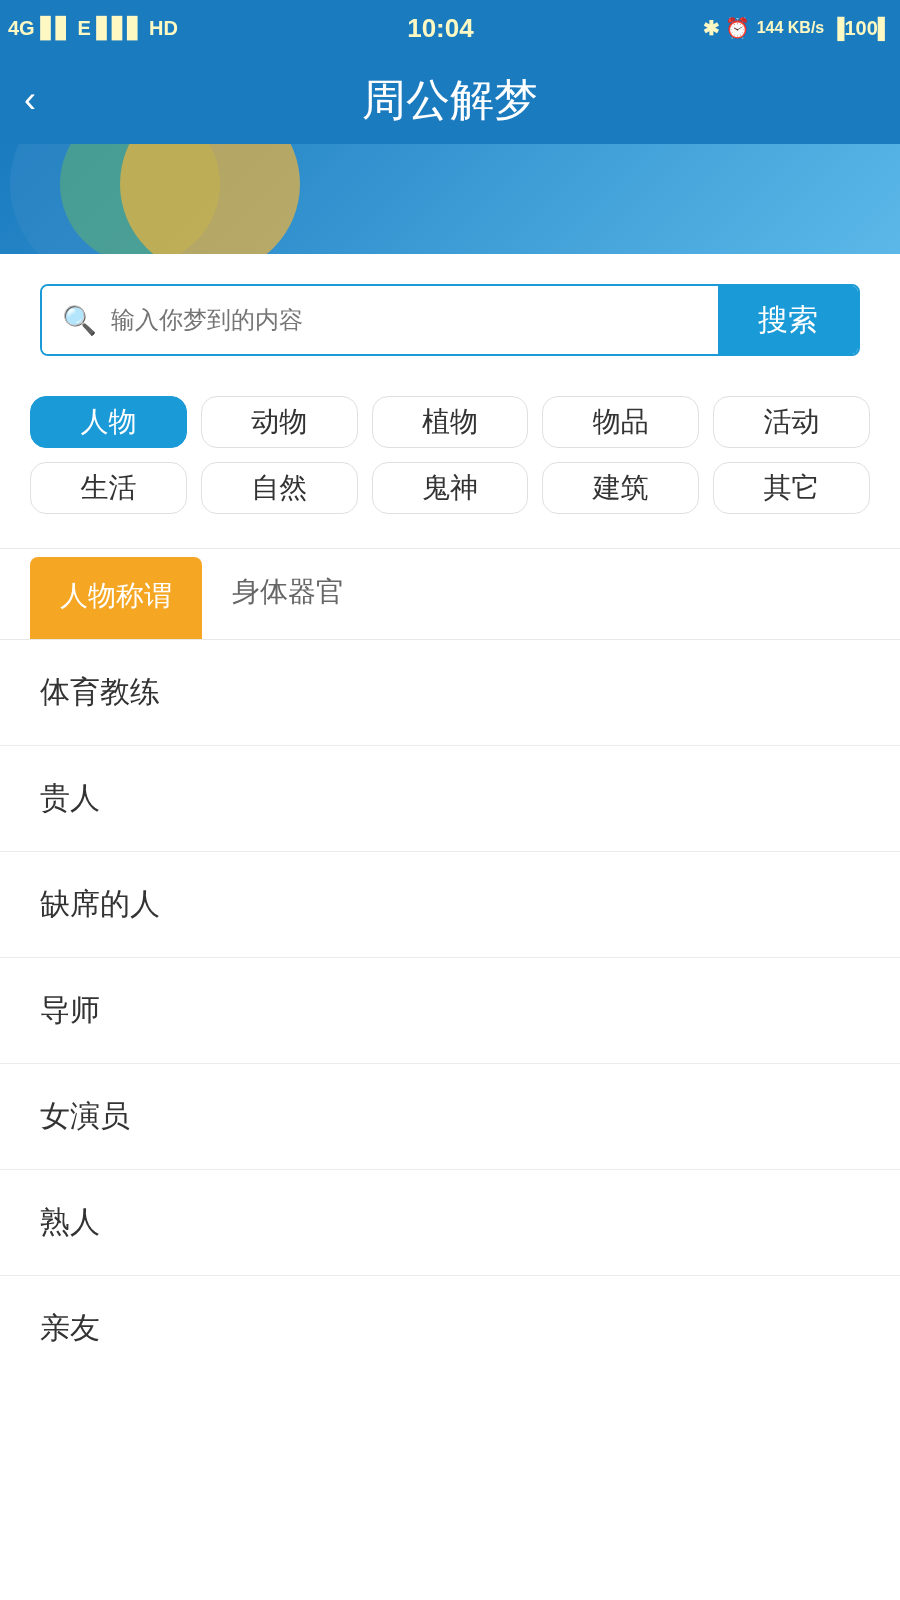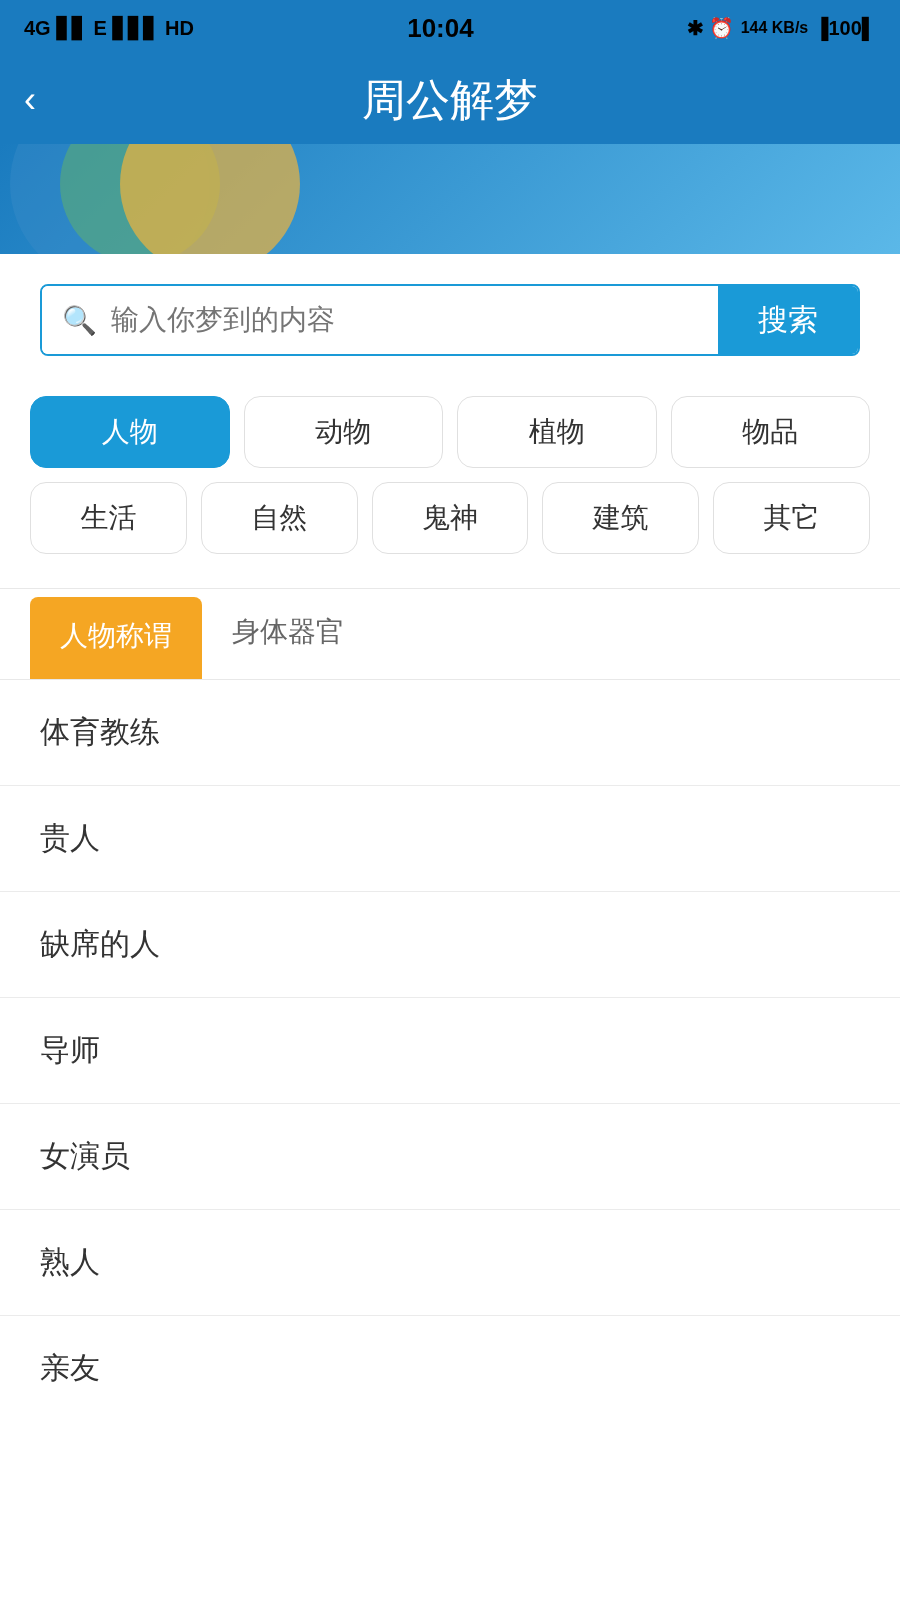--- a/index.html
+++ b/index.html
@@ -13,22 +13,22 @@
       flex-direction: column;
     }
 
     
     .status-bar {
       background: #1a7bbf;
       height: 56px;
       display: flex;
       align-items: center;
       justify-content: space-between;
-      padding: 0 24px;
-      color: #000000;
+      padding: 0 8px;
+      color: #fef9c3;
       font-size: 22px;
       font-weight: 600;
     }
     .status-left, .status-right {
       display: flex;
       align-items: center;
       gap: 6px;
       font-size: 20px;
     }
 
@@ -119,21 +119,21 @@
       background: white;
     }
     .search-icon-svg {
       color: #aaa;
       font-size: 28px;
     }
     .search-input {
       flex: 1;
       border: none;
       outline: none;
-      font-size: 28px;
+      font-size: 24px;
       color: #999;
       background: transparent;
     }
     .search-btn {
       background: #1a9ad7;
       color: white;
       border: none;
       padding: 0 40px;
       font-size: 30px;
       cursor: pointer;
@@ -145,21 +145,21 @@
       padding: 10px 30px 20px;
       background: white;
     }
     .category-row {
       display: flex;
       gap: 14px;
       margin-bottom: 14px;
     }
     .category-pill {
       flex: 1;
-      height: 72px;
+      height: 52px;
       border: 1.5px solid #e0e0e0;
       border-radius: 16px;
       display: flex;
       align-items: center;
       justify-content: center;
       font-size: 28px;
       color: #333;
       cursor: pointer;
       background: white;
     }
@@ -259,20 +259,21 @@
       <button class="search-btn">搜索</button>
     </div>
   </div>
 
   <div class="categories">
     <div class="category-row">
       <div class="category-pill active">人物</div>
       <div class="category-pill">动物</div>
       <div class="category-pill">植物</div>
       <div class="category-pill">物品</div>
+      <div class="category-pill">活动</div>
     </div>
     <div class="category-row">
       <div class="category-pill">生活</div>
       <div class="category-pill">自然</div>
       <div class="category-pill">鬼神</div>
       <div class="category-pill">建筑</div>
       <div class="category-pill">其它</div>
     </div>
   </div>
 

